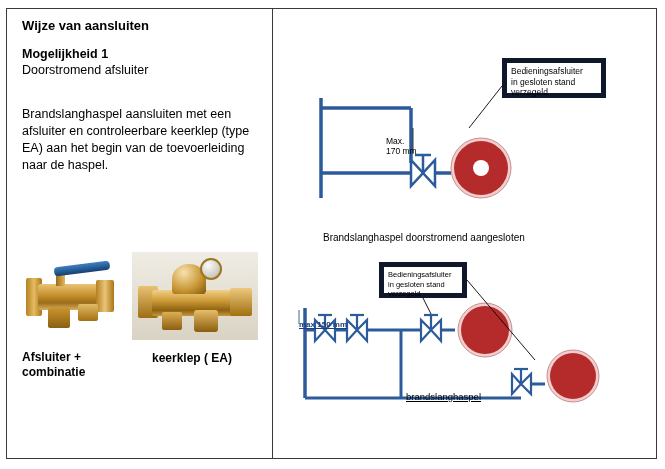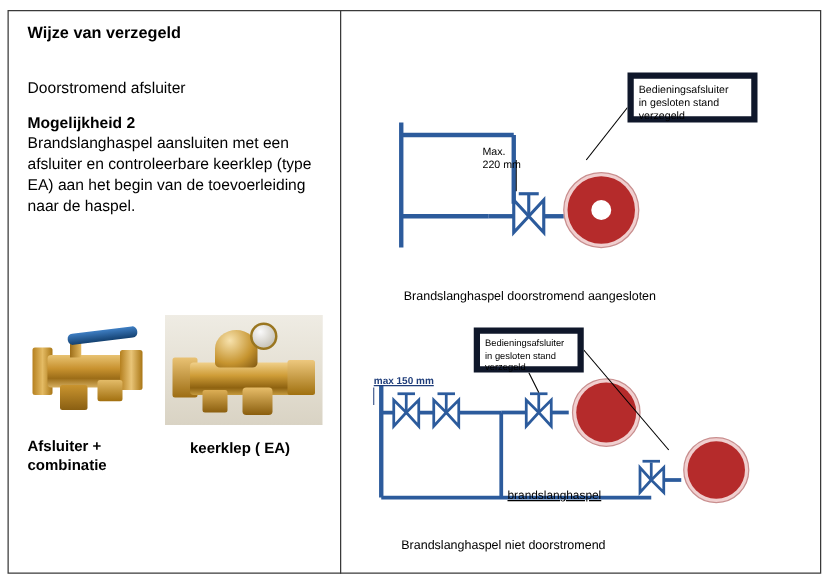--- a/index.html
+++ b/index.html
@@ -177,20 +177,21 @@
     color: #000;
   }
   .callout-top { left: 229px; top: 50px; width: 104px; height: 40px; }
   .callout-bottom { left: 106px; top: 254px; width: 88px; height: 36px; font-size: 7.5px; line-height: 9.5px; }
 
   .maxlabel {
     position: absolute;
     font-size: 8.5px;
     line-height: 10px;
     color: #000;
+    margin-top: 20px;
   }
   .max-top { left: 113px; top: 108px; }
   .max-bottom { left: 26px; top: 292px; color: #1f3d7a; text-decoration: underline; font-size: 8px; font-weight: bold; }
 
   .haspel-label {
     position: absolute;
     left: 133px; top: 383px;
     font-size: 9.5px;
     color: #000;
     text-decoration: underline;
@@ -207,25 +208,25 @@
 </head>
 <body>
 
 <div class="page">
 
   <div class="outer-frame"></div>
   <div class="divider-vertical"></div>
 
   <div class="left-col">
 
-    <div class="txt l-title">Wijze van verzegeld</div>
-
+    <div class="txt l-title">Wijze van aansluiten</div>
+
+    <div class="txt l-m1">Mogelijkheid 1</div>
     <div class="txt l-m1-sub">Doorstromend afsluiter</div>
 
-    <div class="txt l-m2">Mogelijkheid 2</div>
     <div class="txt l-m2-sub">Brandslanghaspel aansluiten met een afsluiter en controleerbare keerklep (type EA) aan het begin van de toevoerleiding naar de haspel.</div>
 
     <div class="photo photo1">
       <div class="p1-cap-l"></div>
       <div class="p1-body"></div>
       <div class="p1-cap-r"></div>
       <div class="p1-stem"></div>
       <div class="p1-hand"></div>
       <div class="p1-bot"></div>
       <div class="p1-nut"></div>
@@ -340,31 +341,30 @@
     </svg>
 
     <div class="callout callout-top">
       <div>Bedieningsafsluiter</div>
       <div>in gesloten stand</div>
       <div>verzegeld</div>
     </div>
 
     <div class="maxlabel max-top">
       <div>Max.</div>
-      <div>220 mm</div>
+      <div>170 mm</div>
     </div>
 
     <div class="rc-cap cap-top">Brandslanghaspel doorstromend aangesloten</div>
 
     <div class="callout callout-bottom">
       <div>Bedieningsafsluiter</div>
       <div>in gesloten stand</div>
       <div>verzegeld</div>
     </div>
 
     <div class="maxlabel max-bottom">max 150 mm</div>
 
     <div class="haspel-label">brandslanghaspel</div>
 
-    <div class="rc-cap cap-bottom">Brandslanghaspel niet doorstromend</div>
   </div>
 
 </div>
 
 </body></html>

